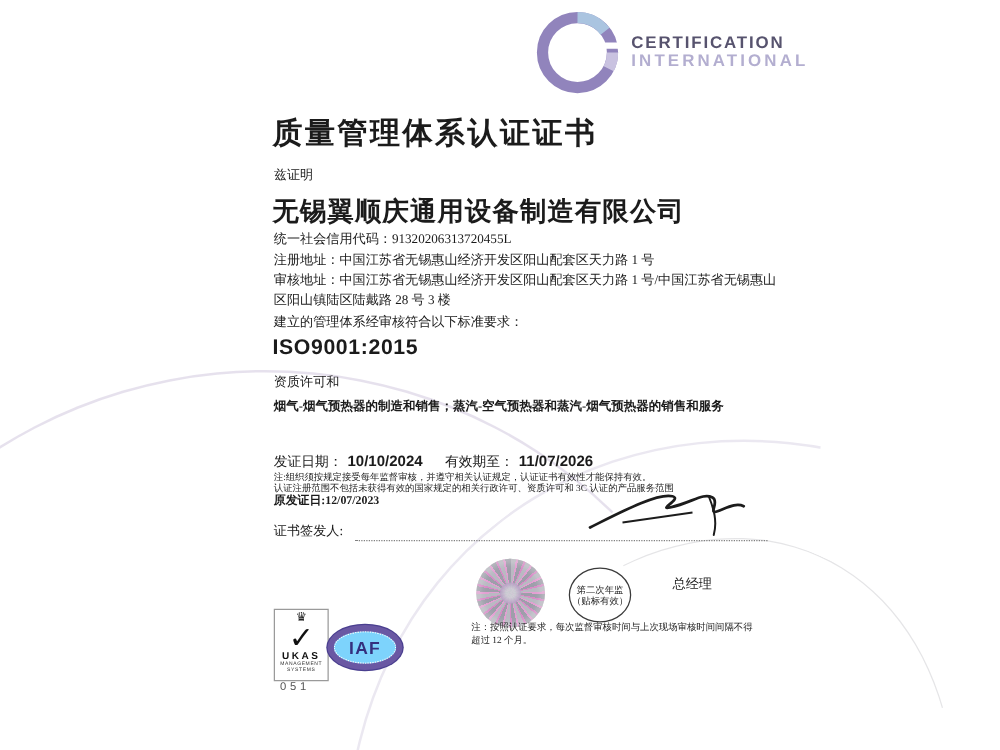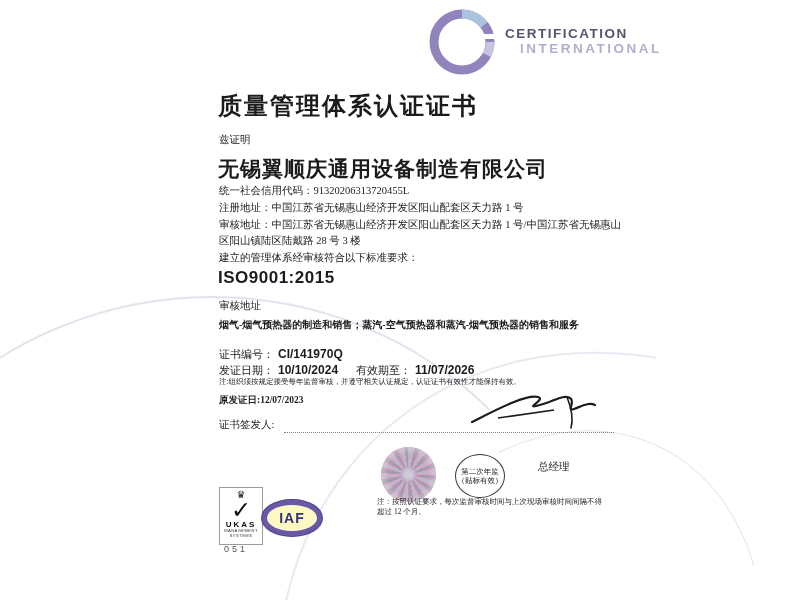--- a/index.html
+++ b/index.html
@@ -45,21 +45,21 @@
   
   .ukas-box{width:42px;height:54px;border:1px solid #9a9a9a;background:#fff;
         display:flex;flex-direction:column;align-items:center;justify-content:flex-start;padding-top:2px;}
   .ukas-crown{font-size:10px;line-height:10px;color:#222;}
   .ukas-check{font-family:"DejaVu Sans",sans-serif;font-size:24px;line-height:20px;font-weight:bold;color:#111;}
   .ukas-name{font-family:"Liberation Sans",sans-serif;font-size:8px;font-weight:bold;letter-spacing:2px;color:#111;}
   .ukas-sub{font-family:"Liberation Sans",sans-serif;font-size:4px;letter-spacing:.5px;color:#333;text-align:center;line-height:1.2;}
   .ukas-num{font-family:"Liberation Sans",sans-serif;font-size:9px;letter-spacing:3px;color:#555;}
   .iaf-oval{width:60px;height:36px;border-radius:50%;background:#6a58a3;
         display:flex;align-items:center;justify-content:center;box-shadow:0 0 0 1px #4a3f8f;}
-  .iaf-inner{width:48px;height:24px;border-radius:50%;background:#fef9c3;border:1px dotted #ffffff;
+  .iaf-inner{width:48px;height:24px;border-radius:50%;background:#7dd3fc;border:1px dotted #ffffff;
         display:flex;align-items:center;justify-content:center;}
   .iaf-text{font-family:"Liberation Sans",sans-serif;font-size:14px;font-weight:bold;color:#34307e;letter-spacing:1px;}
   
   .footer{width:480px;text-align:center;font-size:8px;line-height:1.45;color:#2a2a2a;}
 </style>
 </head>
 <body>
 
 <div class="page">
 
@@ -69,47 +69,44 @@
 
   <div class="abs" style="left:426px;top:4px;">
     <svg width="74" height="76" viewBox="0 0 74 76">
       <circle cx="36" cy="38" r="28" stroke="#9184bc" stroke-width="9" fill="none"></circle>
       <path d="M36 10 a28 28 0 0 1 22 11" stroke="#aac4e0" stroke-width="9" fill="none"></path>
       <path d="M64 38 a28 28 0 0 1 -3 13" stroke="#c9c2e0" stroke-width="9" fill="none"></path>
       <rect x="58" y="30" width="16" height="5" fill="#ffffff"></rect>
     </svg>
   </div>
   <div class="abs brand-line1" style="left:505px;top:26px;">CERTIFICATION</div>
-  <div class="abs brand-line2" style="left:520px;top:41px;">INTERNATIONAL</div>
+  <div class="abs brand-line2" style="left:505px;top:41px;">INTERNATIONAL</div>
 
   <div class="abs title" style="left:218px;top:90px;">质量管理体系认证证书</div>
   <div class="abs small" style="left:219px;top:133px;">兹证明</div>
 
   <div class="abs company" style="left:218px;top:155px;">无锡翼顺庆通用设备制造有限公司</div>
   <div class="abs small" style="left:219px;top:184px;">统一社会信用代码：91320206313720455L</div>
   <div class="abs small" style="left:219px;top:201px;">注册地址：中国江苏省无锡惠山经济开发区阳山配套区天力路 1 号</div>
   <div class="abs addr" style="left:219px;top:217px;">审核地址：中国江苏省无锡惠山经济开发区阳山配套区天力路 1 号/中国江苏省无锡惠山区阳山镇陆区陆戴路 28 号 3 楼</div>
 
   <div class="abs small" style="left:219px;top:251px;">建立的管理体系经审核符合以下标准要求：</div>
   <div class="abs iso" style="left:218px;top:268px;">ISO9001:2015</div>
 
-  <div class="abs small" style="left:219px;top:299px;">审核地址</div>
+  <div class="abs small" style="left:219px;top:299px;">资质许可和</div>
   <div class="abs scope-text" style="left:219px;top:318px;">烟气-烟气预热器的制造和销售；蒸汽-空气预热器和蒸汽-烟气预热器的销售和服务</div>
 
-  <div class="abs" style="left:219px;top:344px;">
-    <span class="lbl">证书编号：</span>
-    <span class="val">CI/141970Q</span>
-  </div>
   <div class="abs" style="left:219px;top:360px;">
     <span class="lbl">发证日期：</span>
     <span class="val">10/10/2024</span>
     <span class="lbl" style="margin-left:14px;">有效期至：</span>
     <span class="val">11/07/2026</span>
   </div>
   <div class="abs tiny" style="left:219px;top:377px;">注:组织须按规定接受每年监督审核，并遵守相关认证规定，认证证书有效性才能保持有效。</div>
+  <div class="abs tiny" style="left:219px;top:386px;">认证注册范围不包括未获得有效的国家规定的相关行政许可、资质许可和 3C 认证的产品服务范围</div>
   <div class="abs orig" style="left:219px;top:394px;">原发证日:12/07/2023</div>
 
   <div class="abs" style="left:468px;top:388px;">
     <svg width="130" height="42" viewBox="0 0 130 42">
       <path d="M4 34 C 28 22, 58 6, 70 9 C 78 11, 58 20, 68 18 C 86 14, 94 6, 102 10 C 108 13, 98 24, 106 21 C 114 18, 121 14, 127 17" stroke="#1c1c1c" fill="none" stroke-width="2.2" stroke-linecap="round"></path>
       <path d="M99 9 C 103 19, 106 29, 103 40" stroke="#1c1c1c" fill="none" stroke-width="1.6" stroke-linecap="round"></path>
       <path d="M30 30 L 86 22" stroke="#1c1c1c" fill="none" stroke-width="1.6"></path>
     </svg>
   </div>
   <div class="abs small" style="left:219px;top:418px;">证书签发人:</div>

